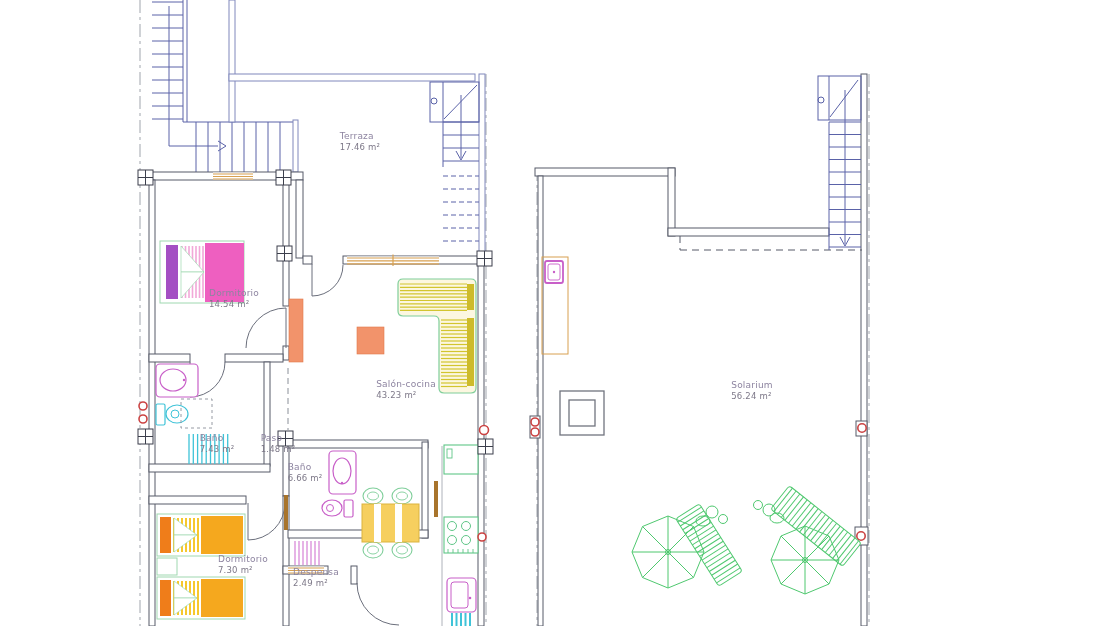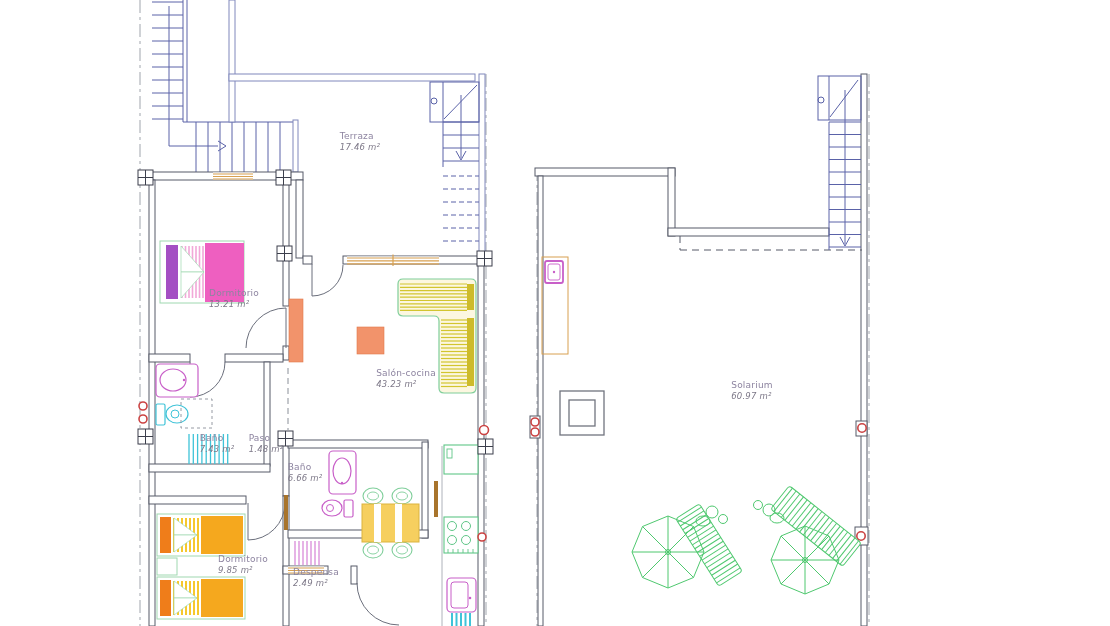--- a/index.html
+++ b/index.html
@@ -5,21 +5,21 @@
   html,body{margin:0;padding:0;background:#ffffff;}
   .canvas{
     position:relative;width:1110px;height:626px;background:#ffffff;
     font-family:"DejaVu Sans","Liberation Sans",sans-serif;overflow:hidden;
   }
   .plan-svg{position:absolute;left:0;top:0;}
   .room-label{
     position:absolute;transform:translateX(-50%);
     font-size:9px;line-height:1.35;color:#8d84a0;letter-spacing:.2px;white-space:nowrap;
   }
-  .room-label .area{color:#7d7888;font-size:8.5px;font-style:italic;}
+  .room-label .area{color:#7d7888;font-size:8.5px;}
 </style>
 </head>
 <body>
 
 <div class="canvas">
 
 <svg class="plan-svg" width="1110" height="626" viewBox="0 0 1110 626">
   <defs>
     <g id="column">
       <rect x="0" y="0" width="15" height="15" fill="#ffffff" stroke="#3c3f4c" stroke-width="1"></rect>
@@ -480,44 +480,44 @@
     </g>
   </g>
 </svg>
 
 <div class="room-label" style="left:360px;top:130px">
   <div>Terraza</div>
   <div class="area">17.46 m²</div>
 </div>
 <div class="room-label" style="left:234px;top:287px">
   <div>Dormitorio</div>
-  <div class="area">13.21 m²</div>
-</div>
-<div class="room-label" style="left:406px;top:367px">
+  <div class="area">14.54 m²</div>
+</div>
+<div class="room-label" style="left:406px;top:378px">
   <div>Salón-cocina</div>
   <div class="area">43.23 m²</div>
 </div>
 <div class="room-label" style="left:217px;top:432px">
   <div>Baño</div>
   <div class="area">7.43 m²</div>
 </div>
-<div class="room-label" style="left:266px;top:432px">
+<div class="room-label" style="left:278px;top:432px">
   <div>Paso</div>
   <div class="area">1.48 m²</div>
 </div>
 <div class="room-label" style="left:305px;top:461px">
   <div>Baño</div>
   <div class="area">6.66 m²</div>
 </div>
 <div class="room-label" style="left:243px;top:553px">
   <div>Dormitorio</div>
-  <div class="area">9.85 m²</div>
+  <div class="area">7.30 m²</div>
 </div>
 <div class="room-label" style="left:316px;top:566px">
   <div>Despensa</div>
   <div class="area">2.49 m²</div>
 </div>
 <div class="room-label" style="left:752px;top:379px">
   <div>Solarium</div>
-  <div class="area">60.97 m²</div>
+  <div class="area">56.24 m²</div>
 </div>
 
 </div>
 
 </body></html>

